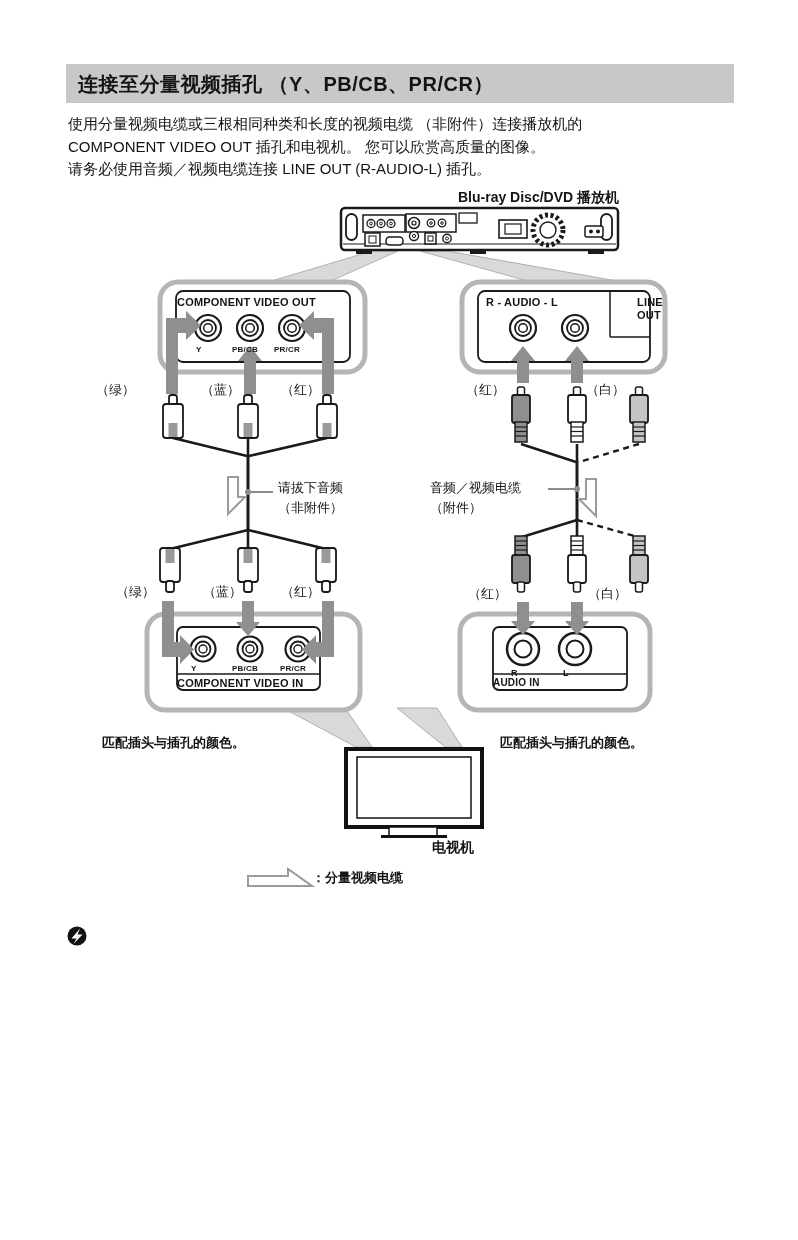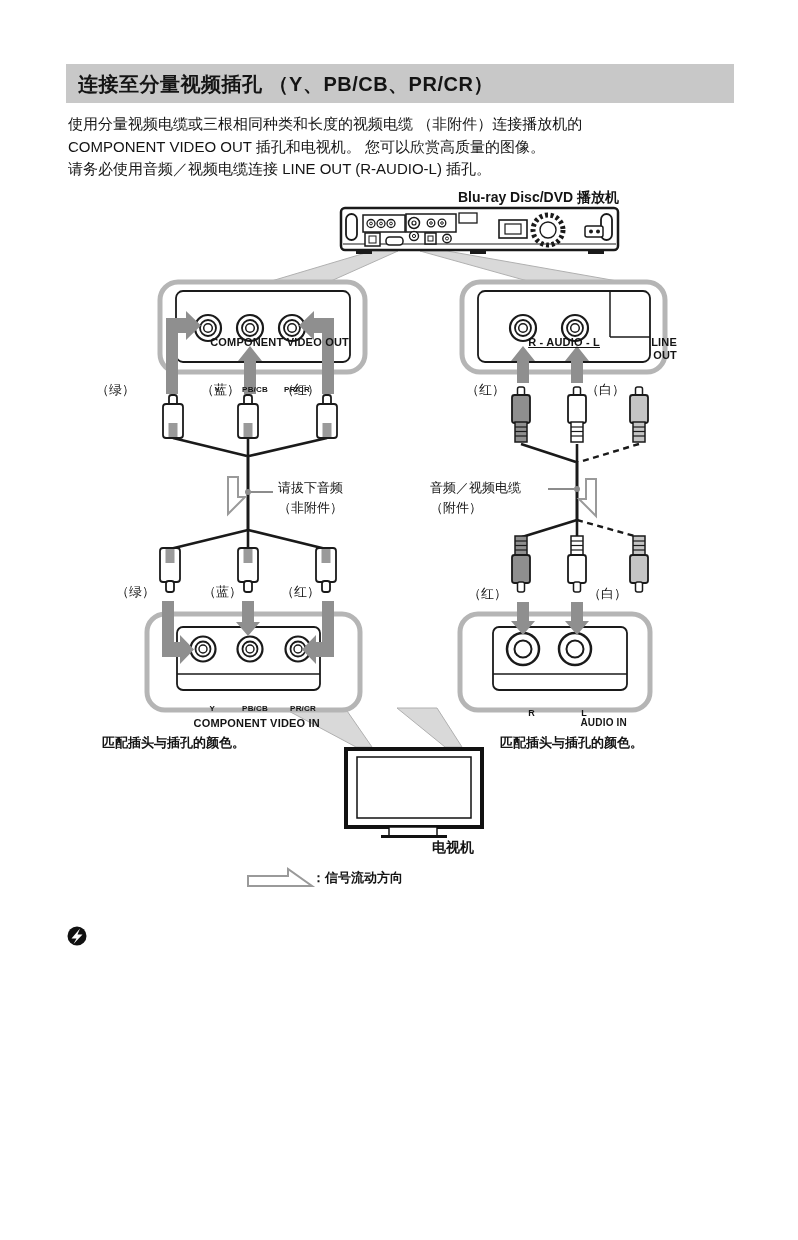--- a/index.html
+++ b/index.html
@@ -3,21 +3,21 @@
 <meta charset="utf-8">
 <style>
   html,body{margin:0;padding:0;background:#fff;}
   #page{
     position:relative;width:798px;height:962px;background:#fff;overflow:hidden;
     font-family:"Liberation Sans","DejaVu Sans",sans-serif;color:#111;
   }
   .t{position:absolute;color:#141414;line-height:1.2;}
   .b{font-weight:bold;}
   .ml{white-space:pre-line;}
-  .ctr{text-align:right;margin-top:40px;}
+  .ctr{text-align:left;}
   #title-bar{
     position:absolute;left:66px;top:64px;width:668px;height:39px;
     background:#c8c8c8;display:flex;align-items:center;
   }
   #title-bar .t{position:static;padding-left:12px;font-size:20px;font-weight:bold;letter-spacing:0.5px;}
   .intro{font-size:15px;line-height:22.5px;}
   .lbl13{font-size:13px;}
   .jack-lbl{font-size:8px;font-weight:bold;letter-spacing:0.2px;}
   .box-title{font-size:11px;font-weight:bold;letter-spacing:0.2px;}
   svg{position:absolute;left:0;top:0;}
@@ -292,21 +292,21 @@
 COMPONENT VIDEO OUT 插孔和电视机。 您可以欣赏高质量的图像。
 请务必使用音频／视频电缆连接 LINE OUT (R-AUDIO-L) 插孔。</div>
 
   <div class="t b" style="left:458px;top:189px;font-size:14px;">Blu-ray Disc/DVD 播放机</div>
 
   <div class="t box-title ctr" style="left:177px;top:296px;width:172px;">COMPONENT VIDEO OUT</div>
   <div class="t jack-lbl ctr" style="left:196px;top:345px;width:24px;">Y</div>
   <div class="t jack-lbl ctr" style="left:232px;top:345px;width:36px;">PB/CB</div>
   <div class="t jack-lbl ctr" style="left:274px;top:345px;width:36px;">PR/CR</div>
 
-  <div class="t box-title ctr" style="left:468px;top:296px;width:132px;text-decoration:underline;">R - AUDIO - L</div>
+  <div class="t box-title ctr" style="left:486px;top:296px;width:132px;">R - AUDIO - L</div>
   <div class="t box-title ctr ml" style="left:610px;top:296px;width:40px;line-height:13px;padding-left:27px;">LINE
 OUT</div>
 
   <div class="t lbl13" style="left:96px;top:382px;">（绿）</div>
   <div class="t lbl13" style="left:201px;top:382px;">（蓝）</div>
   <div class="t lbl13" style="left:281px;top:382px;">（红）</div>
   <div class="t lbl13" style="left:466px;top:382px;">（红）</div>
   <div class="t lbl13" style="left:586px;top:382px;">（白）</div>
 
   <div class="t lbl13 ml" style="left:278px;top:478px;line-height:20px;">请拔下音频
@@ -327,21 +327,21 @@
 
   <div class="t jack-lbl ctr" style="left:511px;top:668px;width:24px;font-size:9px;">R</div>
   <div class="t jack-lbl ctr" style="left:563px;top:668px;width:24px;font-size:9px;">L</div>
   <div class="t box-title ctr" style="left:493px;top:677px;width:134px;font-size:10px;">AUDIO IN</div>
 
   <div class="t lbl13 b" style="left:102px;top:735px;font-weight:600;">匹配插头与插孔的颜色。</div>
   <div class="t lbl13 b" style="left:500px;top:735px;font-weight:600;">匹配插头与插孔的颜色。</div>
 
   <div class="t b" style="left:432px;top:839px;font-size:14px;">电视机</div>
 
-  <div class="t b" style="left:312px;top:870px;font-size:13px;">：信号流动方向</div>
+  <div class="t b" style="left:312px;top:870px;font-size:13px;">：分量视频电缆</div>
 
 
   <div id="watermark">
     <div class="row1">
       <span>Bai</span>
         <span class="du"><svg class="paw" width="52" height="40" viewBox="0 0 52 40">
             <g fill="none" stroke="#ededed" stroke-width="3">
               <ellipse cx="12" cy="12" rx="6" ry="8" transform="rotate(-20 12 12)"></ellipse>
               <ellipse cx="30" cy="7" rx="6" ry="8"></ellipse>
               <ellipse cx="46" cy="14" rx="5" ry="7" transform="rotate(20 46 14)"></ellipse>

